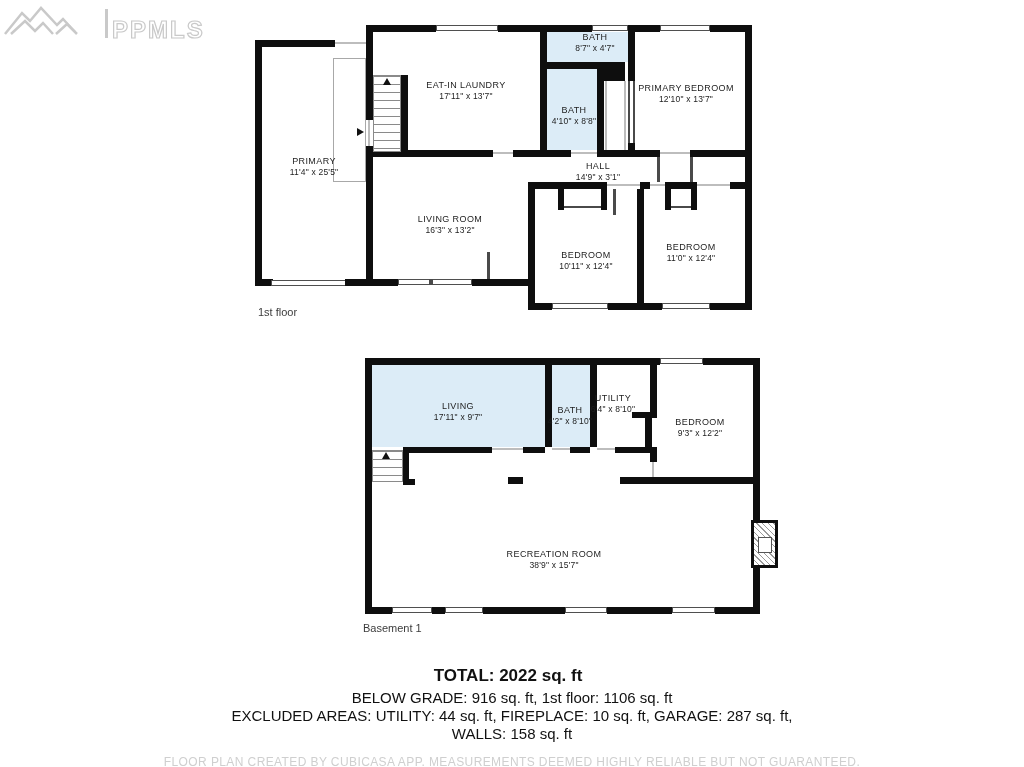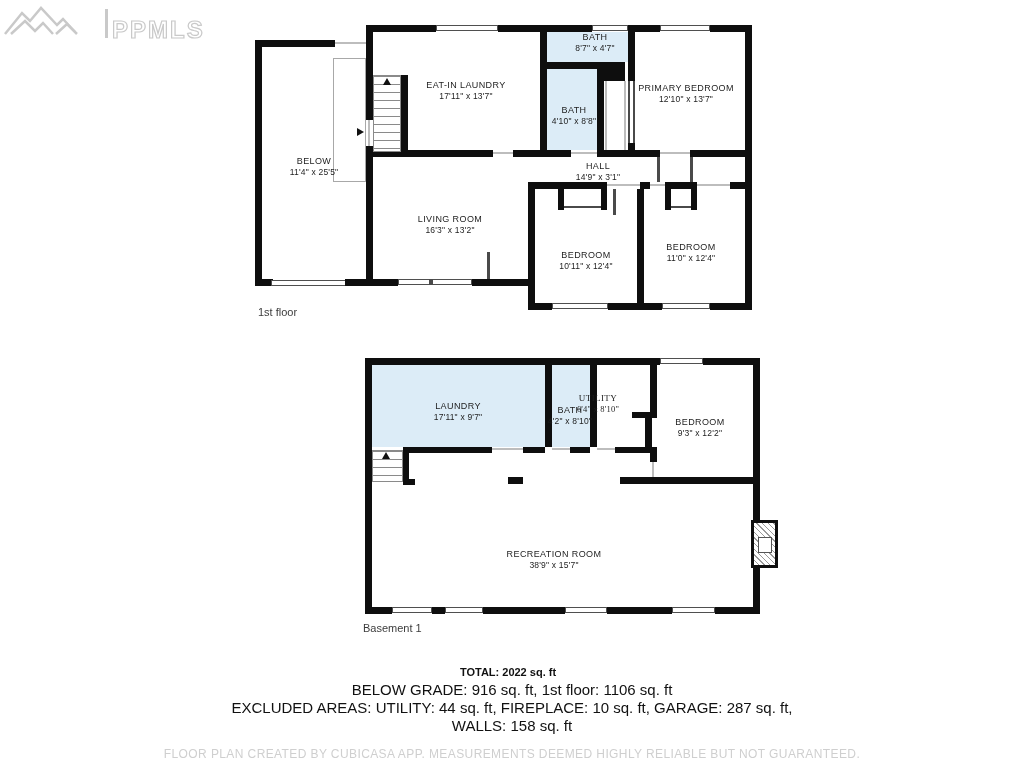--- a/index.html
+++ b/index.html
@@ -24,21 +24,21 @@
              background:repeating-linear-gradient(45deg,#fff 0 3px,#9a9a9a 3px 4px);}
   .fp-core{position:absolute;background:#fff;border:1px solid #555;box-sizing:border-box;}
   
   .room-label{position:absolute;transform:translate(-50%,-50%);text-align:center;color:#1d1d1d;
               white-space:nowrap;line-height:1.15;}
   .rn{font-size:9px;letter-spacing:.4px;}
   .rd{font-size:8.5px;margin-top:2px;letter-spacing:.2px;}
   .floor-label{position:absolute;font-size:11px;color:#3c3c3c;}
   
   #footer{position:absolute;left:0;top:666px;width:1024px;text-align:center;color:#111;}
-  .f-total{font-size:11px;font-weight:bold;margin:0 8px 3px 0;}
+  .f-total{font-size:17px;font-weight:bold;margin:0 8px 3px 0;}
   .f-line{font-size:15px;margin:0 0 1px 0;}
   .f-disclaimer{font-size:12px;color:#cfcfcf;letter-spacing:.4px;margin-top:13px;}
   
   #logo{position:absolute;left:4px;top:4px;width:220px;height:60px;}
   .logo-outline{position:absolute;color:#ffffff;-webkit-text-stroke:1.2px #c9c9c9;font-weight:bold;}
   #logo-brand{left:108px;top:12px;font-size:24px;letter-spacing:2px;}
   #logo-copy{left:0px;top:33px;font-size:19.5px;letter-spacing:.5px;}
   #logo-divider{position:absolute;left:101px;top:5px;width:2.5px;height:29px;background:#c9c9c9;}
 </style>
 </head>
@@ -138,21 +138,21 @@
   <div class="win" style="left:552px;top:303px;width:56px;"></div>
   <div class="w" style="left:608px;top:303px;width:54px;height:7px;"></div>
   <div class="win" style="left:662px;top:303px;width:48px;"></div>
   <div class="w" style="left:710px;top:303px;width:42px;height:7px;"></div>
 
   <div class="stairs" style="left:373px;top:75px;width:28px;height:77px;"></div>
   <div class="w" style="left:401px;top:75px;width:7px;height:77px;"></div>
   <div class="arrow-up" style="left:383px;top:78px;"></div>
 
   <div class="room-label" style="left:314px;top:167px;">
-    <div class="rn">BELOW</div>
+    <div class="rn">PRIMARY</div>
     <div class="rd">11'4" x 25'5"</div>
   </div>
   <div class="room-label" style="left:466px;top:91px;">
     <div class="rn">EAT-IN LAUNDRY</div>
     <div class="rd">17'11" x 13'7"</div>
   </div>
   <div class="room-label" style="left:595px;top:43px;">
     <div class="rn">BATH</div>
     <div class="rd">8'7" x 4'7"</div>
   </div>
@@ -220,28 +220,28 @@
   <div class="stairs" style="left:372px;top:450px;width:31px;height:32px;"></div>
   <div class="w" style="left:403px;top:447px;width:6px;height:38px;"></div>
   <div class="w" style="left:403px;top:479px;width:12px;height:6px;"></div>
   <div class="arrow-up" style="left:382px;top:452px;"></div>
 
   <div class="fireplace" style="left:751px;top:520px;width:27px;height:48px;">
     <div class="fp-core" style="left:4px;top:14px;width:14px;height:16px;"></div>
   </div>
 
   <div class="room-label" style="left:458px;top:412px;">
-    <div class="rn">LAUNDRY</div>
+    <div class="rn">LIVING</div>
     <div class="rd">17'11" x 9'7"</div>
   </div>
   <div class="room-label" style="left:570px;top:416px;">
     <div class="rn">BATH</div>
     <div class="rd">4'2" x 8'10"</div>
   </div>
-  <div class="room-label" style="left:598px;top:404px;font-family:Liberation Serif, serif;">
+  <div class="room-label" style="left:613px;top:404px;">
     <div class="rn">UTILITY</div>
     <div class="rd">6'4" x 8'10"</div>
   </div>
   <div class="room-label" style="left:700px;top:428px;">
     <div class="rn">BEDROOM</div>
     <div class="rd">9'3" x 12'2"</div>
   </div>
   <div class="room-label" style="left:554px;top:560px;">
     <div class="rn">RECREATION ROOM</div>
     <div class="rd">38'9" x 15'7"</div>

